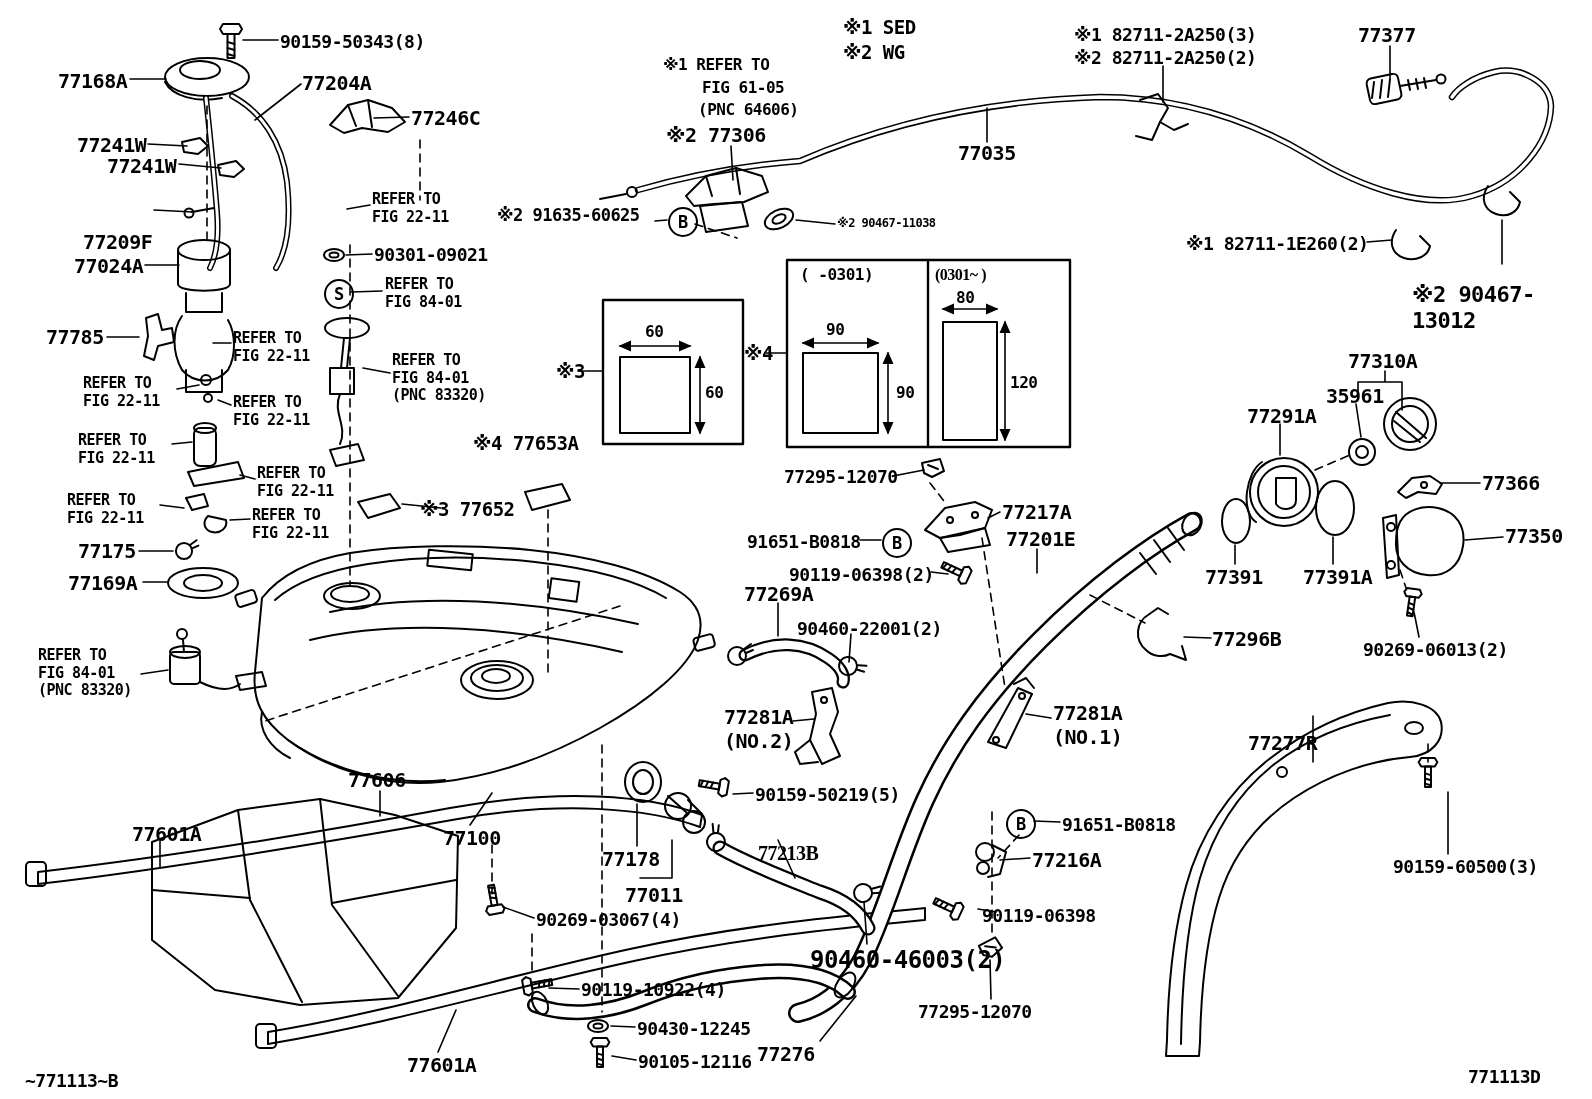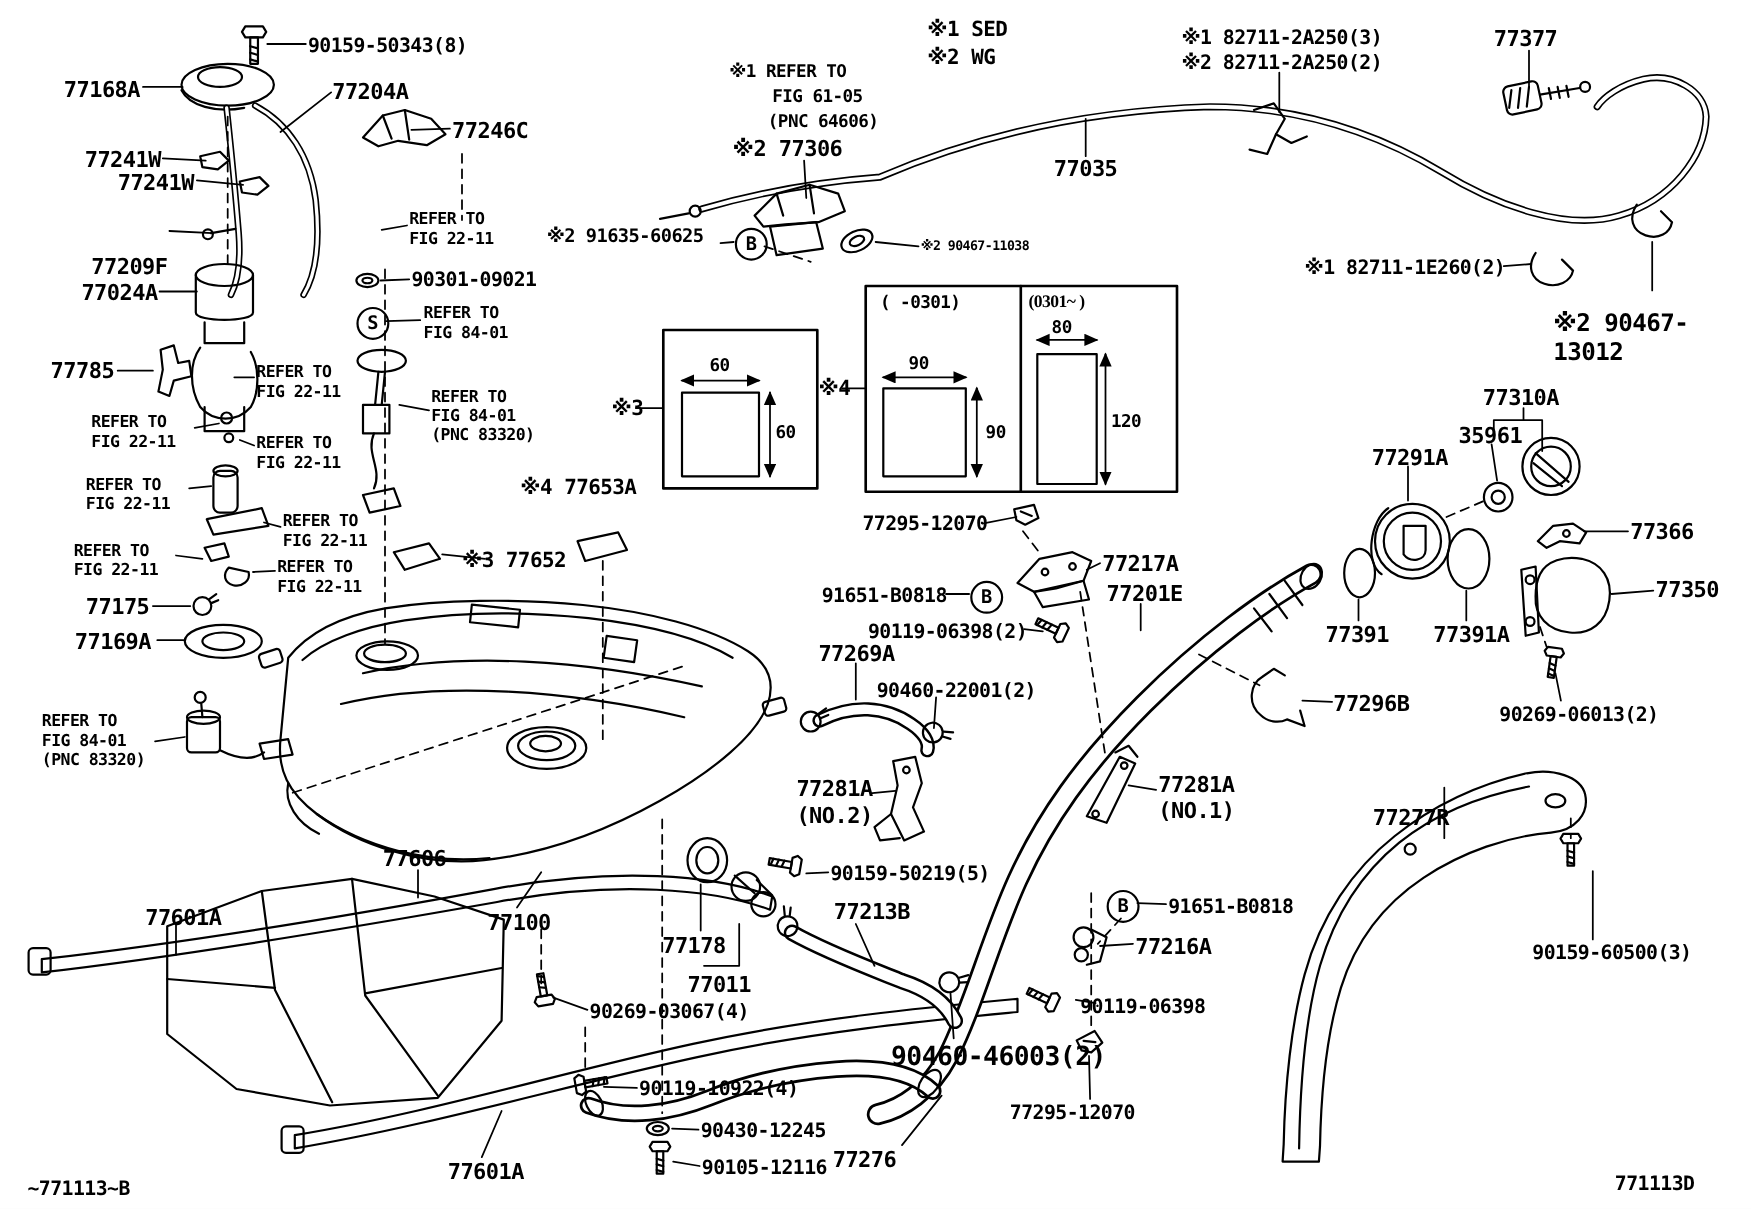--- a/index.html
+++ b/index.html
@@ -367,21 +367,21 @@
       <div class="lbl" style="left: 1505px; top: 525px; font-size: 20px;">77350</div>
       <div class="lbl" style="left: 1205px; top: 566px; font-size: 20px;">77391</div>
       <div class="lbl" style="left: 1303px; top: 566px; font-size: 20px;">77391A</div>
       <div class="lbl" style="left: 1212px; top: 628px; font-size: 20px;">77296B</div>
       <div class="lbl" style="left: 1363px; top: 639px; font-size: 18px;">90269-06013(2)</div>
       <div class="lbl" style="left: 724px; top: 706px; font-size: 20px;">77281A
 (NO.2)</div>
       <div class="lbl" style="left: 1053px; top: 702px; font-size: 20px;">77281A
 (NO.1)</div>
       <div class="lbl" style="left: 755px; top: 784px; font-size: 18px;">90159-50219(5)</div>
-      <div class="lbl" style="left: 758px; top: 817px; font-size: 20px;">77213B</div>
+      <div class="lbl" style="left: 758px; top: 842px; font-size: 20px; font-family: Liberation Serif, serif;">77213B</div>
       <div class="lbl" style="left: 602px; top: 848px; font-size: 20px;">77178</div>
       <div class="lbl" style="left: 625px; top: 884px; font-size: 20px;">77011</div>
       <div class="lbl" style="left: 1062px; top: 814px; font-size: 18px;">91651-B0818</div>
       <div class="lbl" style="left: 1032px; top: 849px; font-size: 20px;">77216A</div>
       <div class="lbl" style="left: 982px; top: 905px; font-size: 18px;">90119-06398</div>
       <div class="lbl" style="left: 810px; top: 898px; font-size: 24px; margin-top: 48px;">90460-46003(2)</div>
       <div class="lbl" style="left: 918px; top: 1001px; font-size: 18px;">77295-12070</div>
       <div class="lbl" style="left: 1248px; top: 696px; font-size: 20px; margin-top: 36px;">77277R</div>
       <div class="lbl" style="left: 1393px; top: 856px; font-size: 18px;">90159-60500(3)</div>
       <div class="lbl" style="left: 1468px; top: 1066px; font-size: 18px;">771113D</div>

